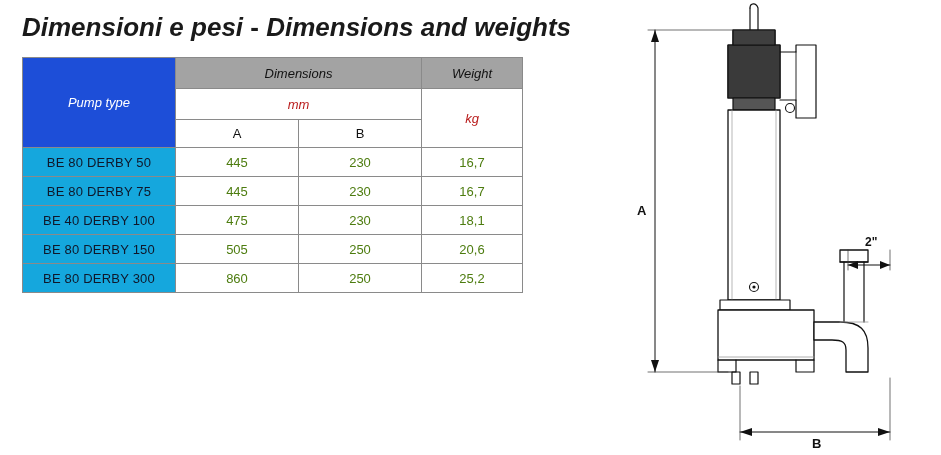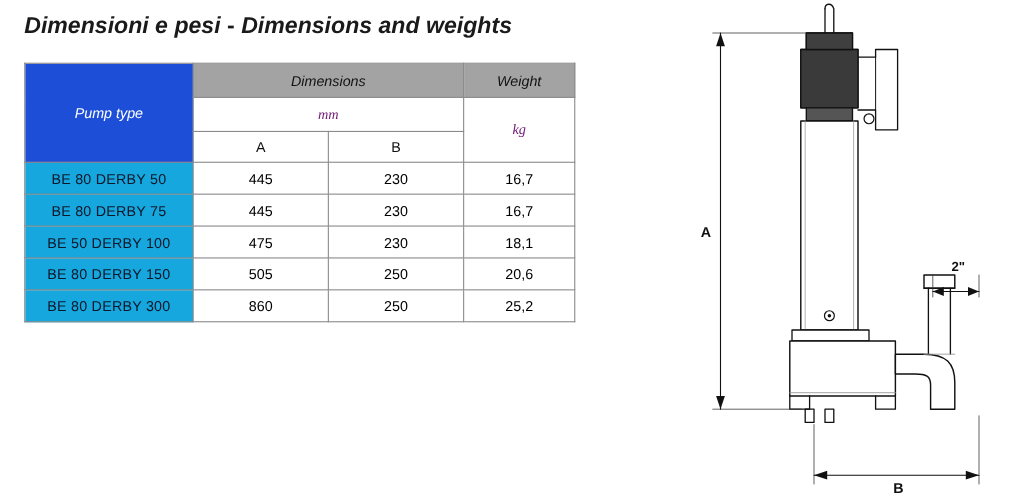--- a/index.html
+++ b/index.html
@@ -14,21 +14,21 @@
     color: #1a1a1a;
     position: relative;
     overflow: hidden;
   }
 
   
   #page-title {
     position: absolute;
     left: 22px;
     top: 12px;
-    font-size: 21px;
+    font-size: 26px;
     font-weight: bold;
     white-space: nowrap;
   }
   #page-title .it {
     font-style: italic;
     font-weight: bold;
   }
   #page-title .sep {
     font-style: normal;
     font-weight: bold;
@@ -61,44 +61,43 @@
   }
   .hdr-white {
     background: #a3a3a3;
     color: #111;
     font-style: italic;
     font-weight: bold;
     font-size: 14px;
   }
   .hdr-sub {
     background: #ffffff;
-    color: #701a75;
-    font-style: italic;
-    font-weight: bold;
-    font-size: 13px;
-    font-family: Liberation Serif, serif;
+    color: #b91c1c;
+    font-style: italic;
+    font-weight: bold;
+    font-size: 13px;
   }
   .hdr-ab {
     background: #ffffff;
     color: #111;
     font-weight: bold;
     font-size: 13px;
   }
   .row-name {
     background: #15a7dd;
     color: #0f172a;
     font-weight: bold;
     font-size: 12.5px;
     text-align: left;
     padding-left: 10px;
     letter-spacing: 0.2px;
   }
   .cell-val {
     background: #ffffff;
-    color: #000000;
+    color: #4d7c0f;
     font-size: 13.5px;
   }
   .r1 { height: 31px; }
   .r2 { height: 31px; }
   .r3 { height: 28px; }
   .rdata { height: 29px; }
 
   
   #drawing {
     position: absolute;
@@ -156,21 +155,21 @@
       <td class="cell-val">230</td>
       <td class="cell-val">16,7</td>
     </tr>
     <tr class="rdata">
       <td class="row-name">BE 80 DERBY 75</td>
       <td class="cell-val">445</td>
       <td class="cell-val">230</td>
       <td class="cell-val">16,7</td>
     </tr>
     <tr class="rdata">
-      <td class="row-name">BE 50 DERBY 100</td>
+      <td class="row-name">BE 40 DERBY 100</td>
       <td class="cell-val">475</td>
       <td class="cell-val">230</td>
       <td class="cell-val">18,1</td>
     </tr>
     <tr class="rdata">
       <td class="row-name">BE 80 DERBY 150</td>
       <td class="cell-val">505</td>
       <td class="cell-val">250</td>
       <td class="cell-val">20,6</td>
     </tr>

